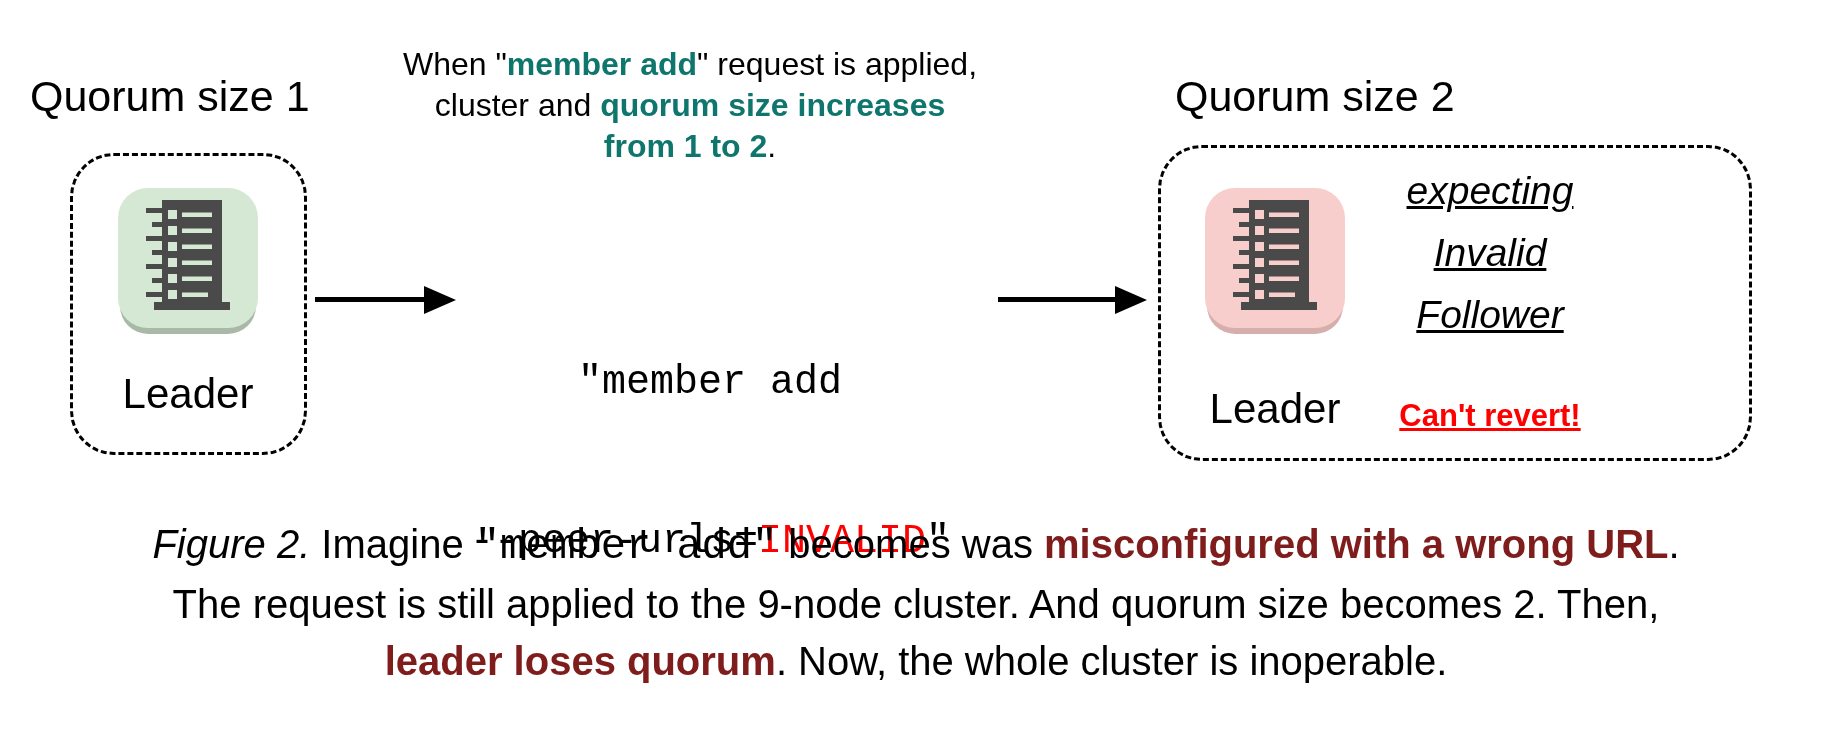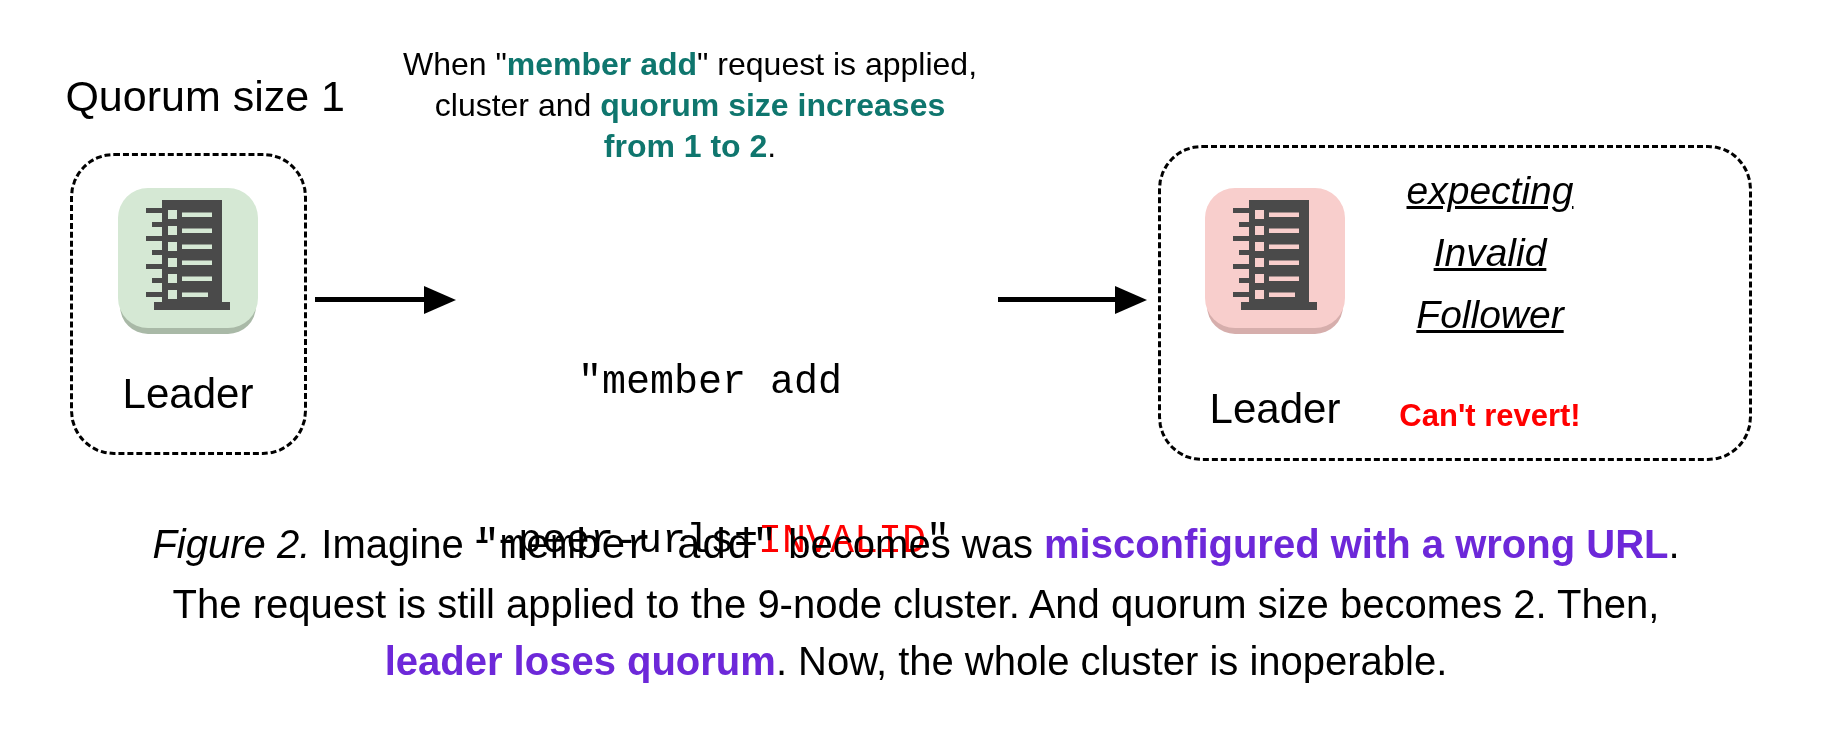--- a/index.html
+++ b/index.html
@@ -3,21 +3,21 @@
 <meta charset="utf-8">
 <style>
   html, body { margin: 0; padding: 0; background: #ffffff; }
   .canvas {
     position: relative; width: 1832px; height: 738px;
     background: #ffffff; color: #000;
     font-family: "Liberation Sans", sans-serif;
     overflow: hidden;
   }
 
-  .cluster-title { position: absolute; font-size: 43px; text-align: right; }
+  .cluster-title { position: absolute; font-size: 43px; text-align: left; }
 
   .dashed-box {
     position: absolute;
     border: 3.5px dashed #000;
     border-radius: 44px;
     box-sizing: border-box;
     background: #fff;
   }
 
   .tile {
@@ -61,21 +61,21 @@
     font-size: 31px; text-align: center;
   }
 
   .caption {
     position: absolute; left: 0; top: 516px; width: 1832px;
     text-align: center; font-size: 40px; line-height: 57px;
   }
   .caption span { white-space: pre-wrap; }
   .caption .fig-italic { font-style: italic; }
   .caption .mono { font-family: "Liberation Mono", monospace; font-size: 42px; }
-  .caption .red-bold { color: #6d28d9; font-weight: bold; }
+  .caption .red-bold { color: #7f1d1d; font-weight: bold; }
 </style>
 </head>
 <body>
 
 <div class="canvas">
 
   <div class="cluster-title" style="left:30px; top:72px; width:315px;">Quorum size 1</div>
 
   <div class="dashed-box" style="left:70px; top:153px; width:237px; height:302px;"></div>
 
@@ -119,20 +119,21 @@
     <div><span class="em-red">from 1 to 2</span><span>.</span></div>
   </div>
 
   <div class="command">
     <div><span>"member add</span></div>
     <div><span>--peer-urls=</span><span class="alert-red">INVALID</span><span>"</span></div>
   </div>
 
   <div class="arrow" style="left:998px; top:297px; width:118px;"></div>
 
+  <div class="cluster-title" style="left:1175px; top:72px; width:440px;">Quorum size 2</div>
 
   <div class="dashed-box" style="left:1158px; top:145px; width:594px; height:316px;"></div>
 
   <div class="tile pink" style="left:1205px; top:188px;">
     <svg width="140" height="140" viewBox="0 0 140 140" aria-hidden="true">
       <g fill="#4a4a4a">
         <rect x="44" y="12" width="60" height="108"></rect>
         <rect x="36" y="114" width="76" height="8"></rect>
         <rect x="28" y="20" width="16" height="5"></rect>
         <rect x="34" y="34" width="10" height="5"></rect>
@@ -160,21 +161,21 @@
   </div>
 
   <div class="node-label" style="left:1175px; top:385px; width:200px;">Leader</div>
 
   <div class="status-lines" style="left:1330px; top:160px; width:320px;text-decoration:underline;">
     <div>expecting</div>
     <div>Invalid</div>
     <div>Follower</div>
   </div>
 
-  <div class="warning-text" style="left:1330px; top:398px; width:320px;">Can't revert!</div>
+  <div class="warning-text" style="left:1330px; top:398px; width:320px;text-decoration:underline;">Can't revert!</div>
 
   <div class="caption">
     <div><span class="fig-italic">Figure 2.</span><span> Imagine </span><span class="mono">"member add"</span><span> becomes was </span><span class="red-bold">misconfigured with a wrong URL</span><span>.</span></div>
     <div><span>The request is still applied to the 9-node cluster. And quorum size becomes 2. Then,</span></div>
     <div><span class="red-bold">leader loses quorum</span><span>. Now, the whole cluster is inoperable.</span></div>
   </div>
 
 </div>
 
 </body></html>

